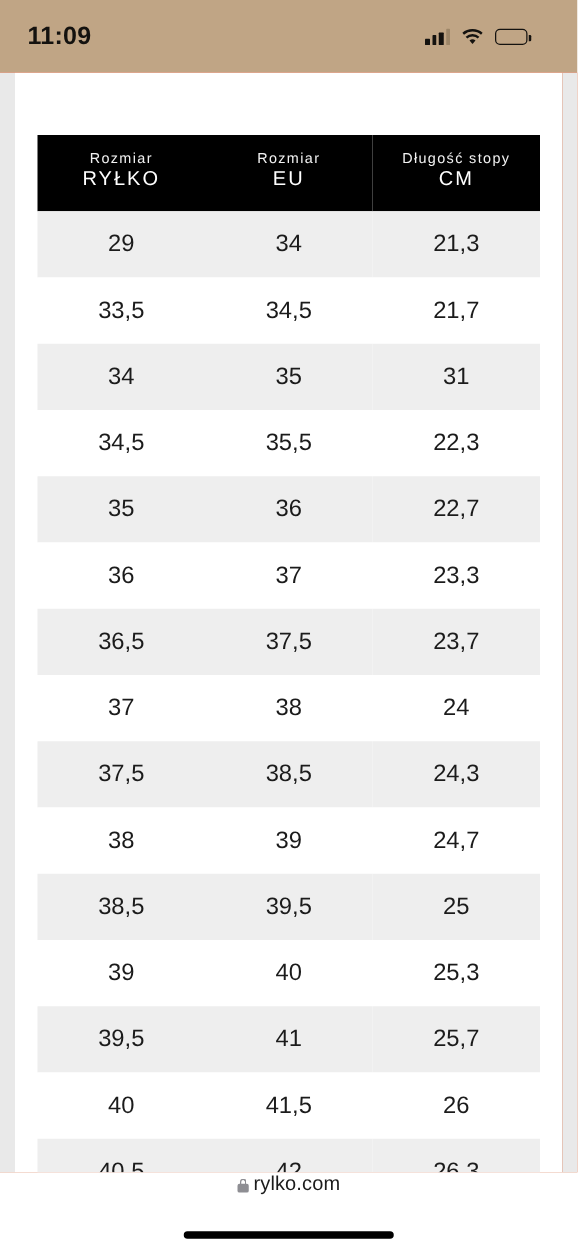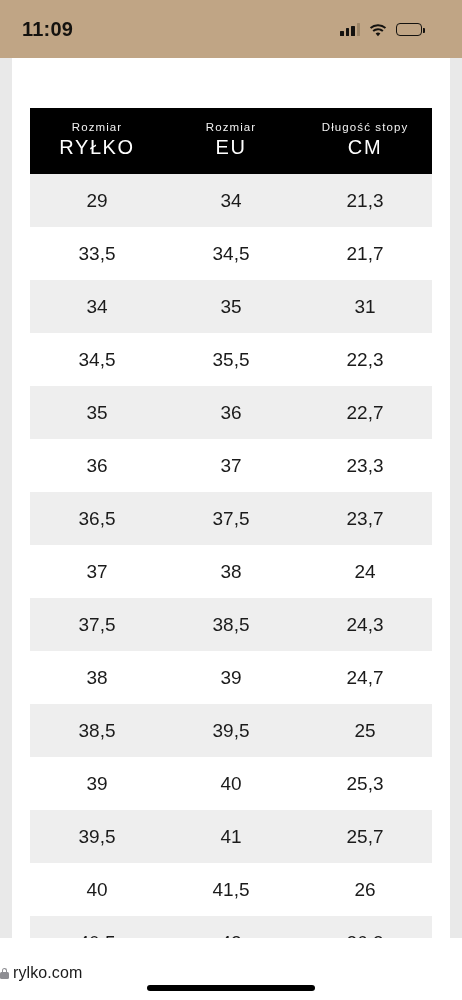--- a/index.html
+++ b/index.html
@@ -83,43 +83,43 @@
   }
   .th-sub {
     display:block;
     font-size:11.5px;
     letter-spacing:1.1px;
     line-height:1.25;
     color:#f2f2f2;
   }
   .th-main {
     display:block;
-    font-size:20px;
+    font-size:16px;
     letter-spacing:1.6px;
     line-height:1.3;
     color:#ffffff;
   }
   .size-table td {
     text-align:center;
     font-size:19px;
     color:#1b1b1b;
     height:53px;
     line-height:53px;
     padding:0;
   }
   .size-table tbody tr:nth-child(odd)  td { background:#eeeeee; }
   .size-table tbody tr:nth-child(even) td { background:#ffffff; }
 
   
   .browserbar {
     flex:0 0 62px;
     background:#ffffff;
     display:flex; flex-direction:column;
-    justify-content:flex-start;
-    padding-top:26px;
+    align-items:center; justify-content:flex-start;
+    padding-top:1px;
     position:relative;
   }
   .url-row { display:flex; align-items:center; gap:4px; }
   .lock {
     width:9px; height:11px; position:relative; display:inline-block;
   }
   .lock .body {
     position:absolute; bottom:0; left:0;
     width:9px; height:7px; background:#8e8e93; border-radius:1.5px;
   }

